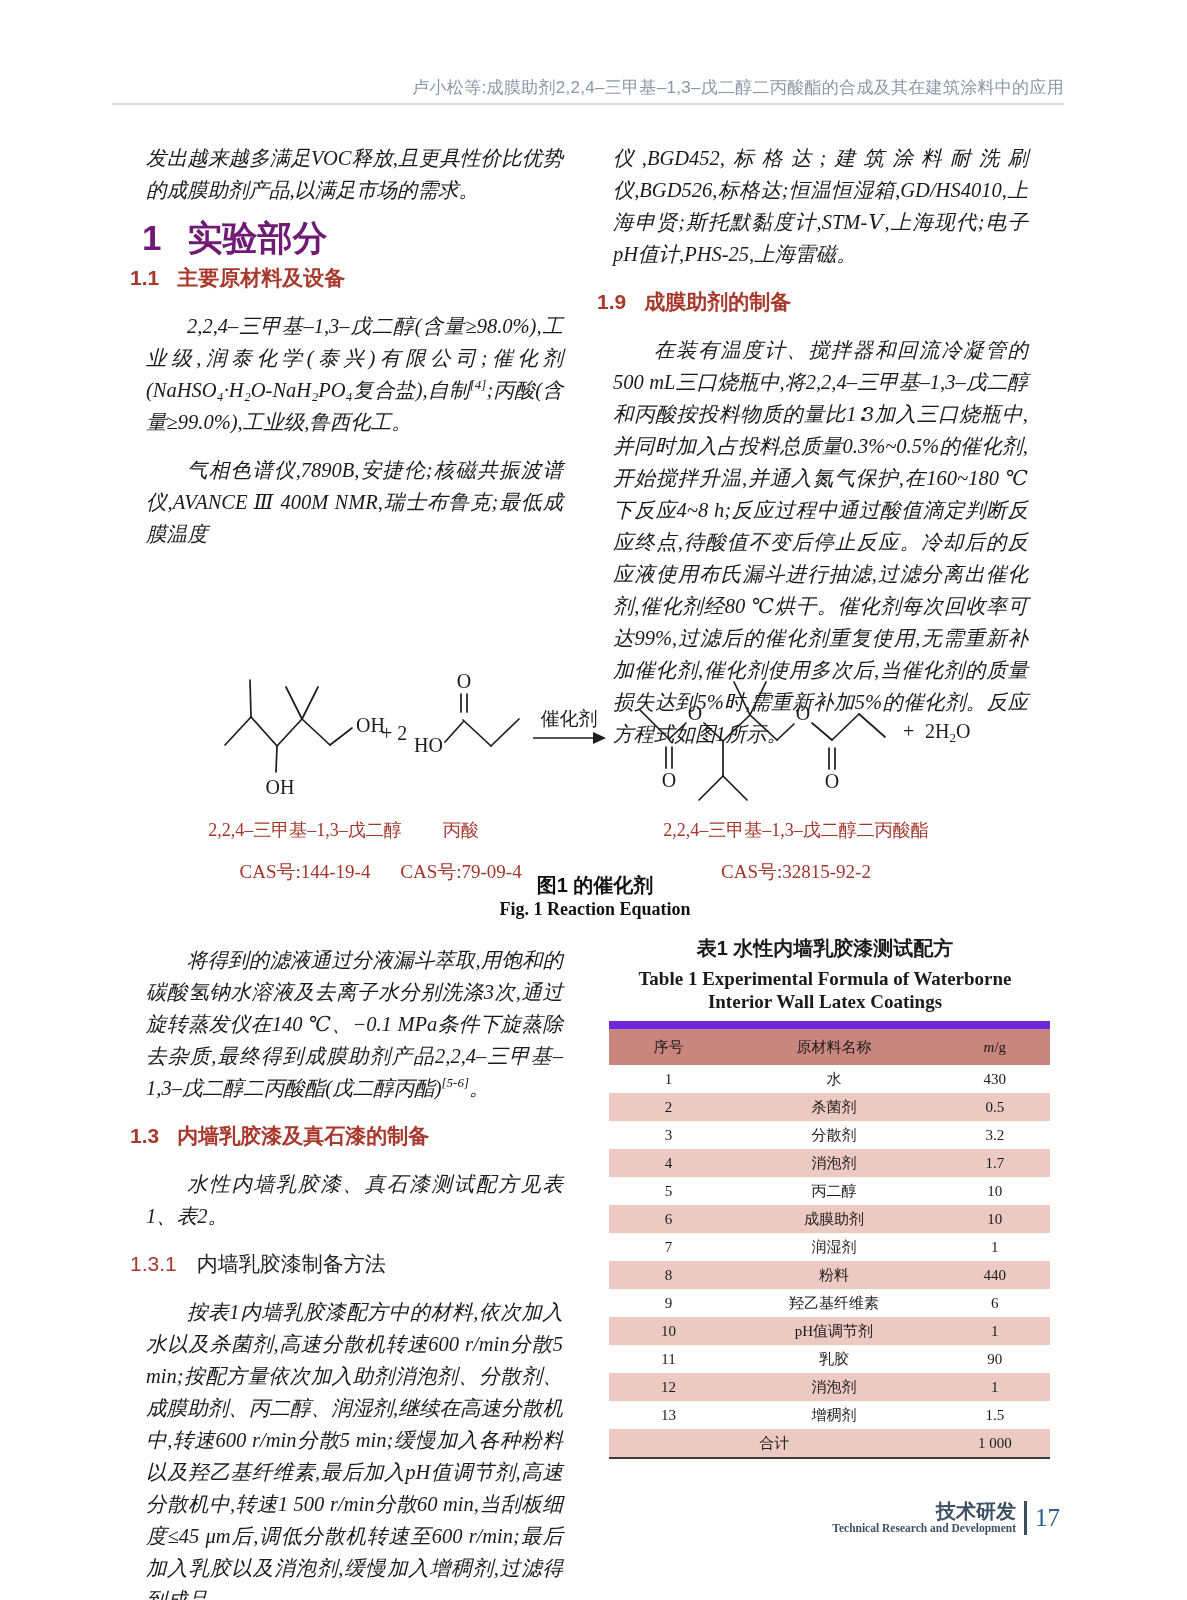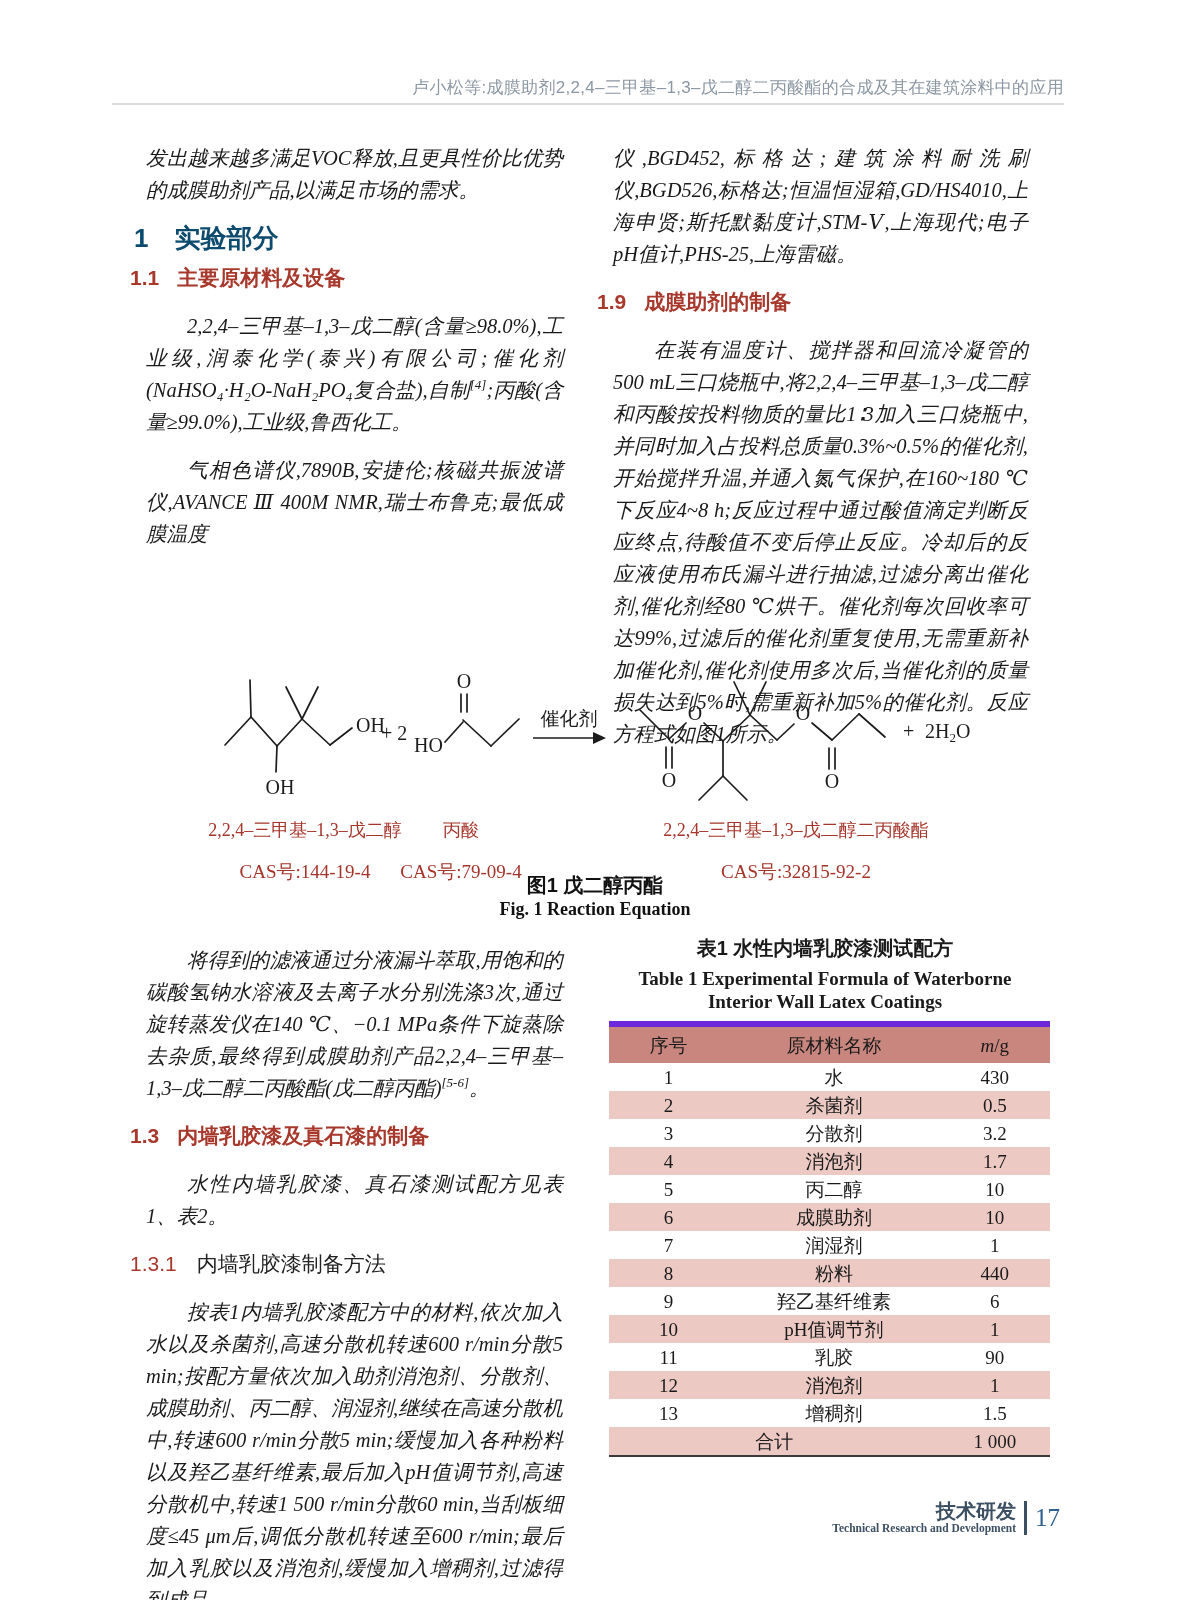--- a/index.html
+++ b/index.html
@@ -15,21 +15,21 @@
   }
   .head-rule{position:absolute;top:103px;left:112px;width:952px;border-top:2px solid #dadde0;}
 
   
   .col{position:absolute;font-size:20.5px;line-height:32px;text-align:justify;}
   .col p{margin:16px;text-indent:2em;font-style:italic;}
   .col p.cont{text-indent:0;}
   sup.ref{font-size:13px;line-height:0;vertical-align:super;}
 
   .h1,.h2,.h3{font-family:"Liberation Sans","DejaVu Sans",sans-serif;text-indent:0;}
-  .h1{font-size:26px;font-weight:bold;color:#0c4a6e;margin:12px 4px 8px;}
+  .h1{font-size:35px;font-weight:bold;color:#701a75;margin:12px 12px 8px;}
   .h1 .t{margin-left:26px;}
   .h2{font-size:21px;font-weight:bold;color:#a8382c;margin:7px 0 5px;}
   .h2 .t{margin-left:18px;}
   .h3{font-size:21px;font-weight:normal;color:#a8382c;margin:2px 0 4px;}
   .h3 .t{margin-left:20px;color:#222;}
 
   
   .figure{position:absolute;left:125px;top:648px;width:940px;height:282px;}
   .rxn{position:absolute;left:0;top:0;}
   .rxn text{font-family:"Liberation Serif","DejaVu Serif",serif;font-size:20px;fill:#1c1c1c;}
@@ -40,21 +40,21 @@
   .fig-cap-cn{position:absolute;top:224px;left:0;width:100%;text-align:center;
     font-family:"Liberation Sans","DejaVu Sans",sans-serif;font-size:20px;font-weight:bold;color:#111;}
   .fig-cap-en{position:absolute;top:251px;left:0;width:100%;text-align:center;
     font-size:18px;font-weight:bold;color:#111;}
 
   
   .tcap-cn{font-family:"Liberation Sans","DejaVu Sans",sans-serif;font-size:20px;font-weight:bold;
     text-align:center;margin:2px 0 3px;}
   .tcap-en{font-size:19px;font-weight:bold;text-align:center;line-height:23px;margin:0 0 8px;padding:0 12px;}
   table.t1{border-collapse:collapse;margin-left:10px;width:441px;
-    border-top:6px solid #6d28d9;border-bottom:2px solid #3a3a3a;font-size:19px;}
+    border-top:8px solid #6d28d9;border-bottom:2px solid #3a3a3a;font-size:15px;}
   .t1 td{text-align:center;padding:1px 4px;height:26px;line-height:23px;}
   .t1 tr.head td{background:#c9867e;height:34px;}
   .t1 tr.alt td{background:#ecc9c3;}
   .t1 .mg i{font-style:italic;}
 
   
   .footer{position:absolute;left:820px;top:1500px;width:240px;display:flex;align-items:center;justify-content:flex-end;}
   .footer .labels{text-align:right;color:#3c4f63;}
   .footer .zh{font-family:"Liberation Sans","DejaVu Sans",sans-serif;font-size:20px;font-weight:bold;line-height:22px;}
   .footer .en{font-size:11.5px;font-weight:bold;line-height:13px;}
@@ -152,21 +152,21 @@
     </div>
     <div class="fig-label" style="left:251px;width:170px;">
       <div class="nm">丙酸</div>
       <div class="cas">CAS号:79-09-4</div>
     </div>
     <div class="fig-label" style="left:531px;width:280px;">
       <div class="nm">2,2,4–三甲基–1,3–戊二醇二丙酸酯</div>
       <div class="cas">CAS号:32815-92-2</div>
     </div>
 
-    <div class="fig-cap-cn">图1  戊二醇丙酯</div>
+    <div class="fig-cap-cn">图1  的催化剂</div>
     <div class="fig-cap-en">Fig. 1  Reaction Equation</div>
   </div>
 
   <div class="col" style="left:130px;top:928px;width:449px;">
     <p><span>将得到的滤液通过分液漏斗萃取,用饱和的碳酸氢钠水溶液及去离子水分别洗涤3次,通过旋转蒸发仪在140 ℃、−0.1 MPa条件下旋蒸除去杂质,最终得到成膜助剂产品2,2,4–三甲基–1,3–戊二醇二丙酸酯(戊二醇丙酯)</span><sup class="ref">[5-6]</sup><span>。</span></p>
     <div class="h2"><span>1.3</span><span class="t">内墙乳胶漆及真石漆的制备</span></div>
     <p>水性内墙乳胶漆、真石漆测试配方见表1、表2。</p>
     <div class="h3"><span>1.3.1</span><span class="t">内墙乳胶漆制备方法</span></div>
     <p>按表1内墙乳胶漆配方中的材料,依次加入水以及杀菌剂,高速分散机转速600 r/min分散5 min;按配方量依次加入助剂消泡剂、分散剂、成膜助剂、丙二醇、润湿剂,继续在高速分散机中,转速600 r/min分散5 min;缓慢加入各种粉料以及羟乙基纤维素,最后加入pH值调节剂,高速分散机中,转速1 500 r/min分散60 min,当刮板细度≤45 μm后,调低分散机转速至600 r/min;最后加入乳胶以及消泡剂,缓慢加入增稠剂,过滤得到成品。</p>
   </div>

